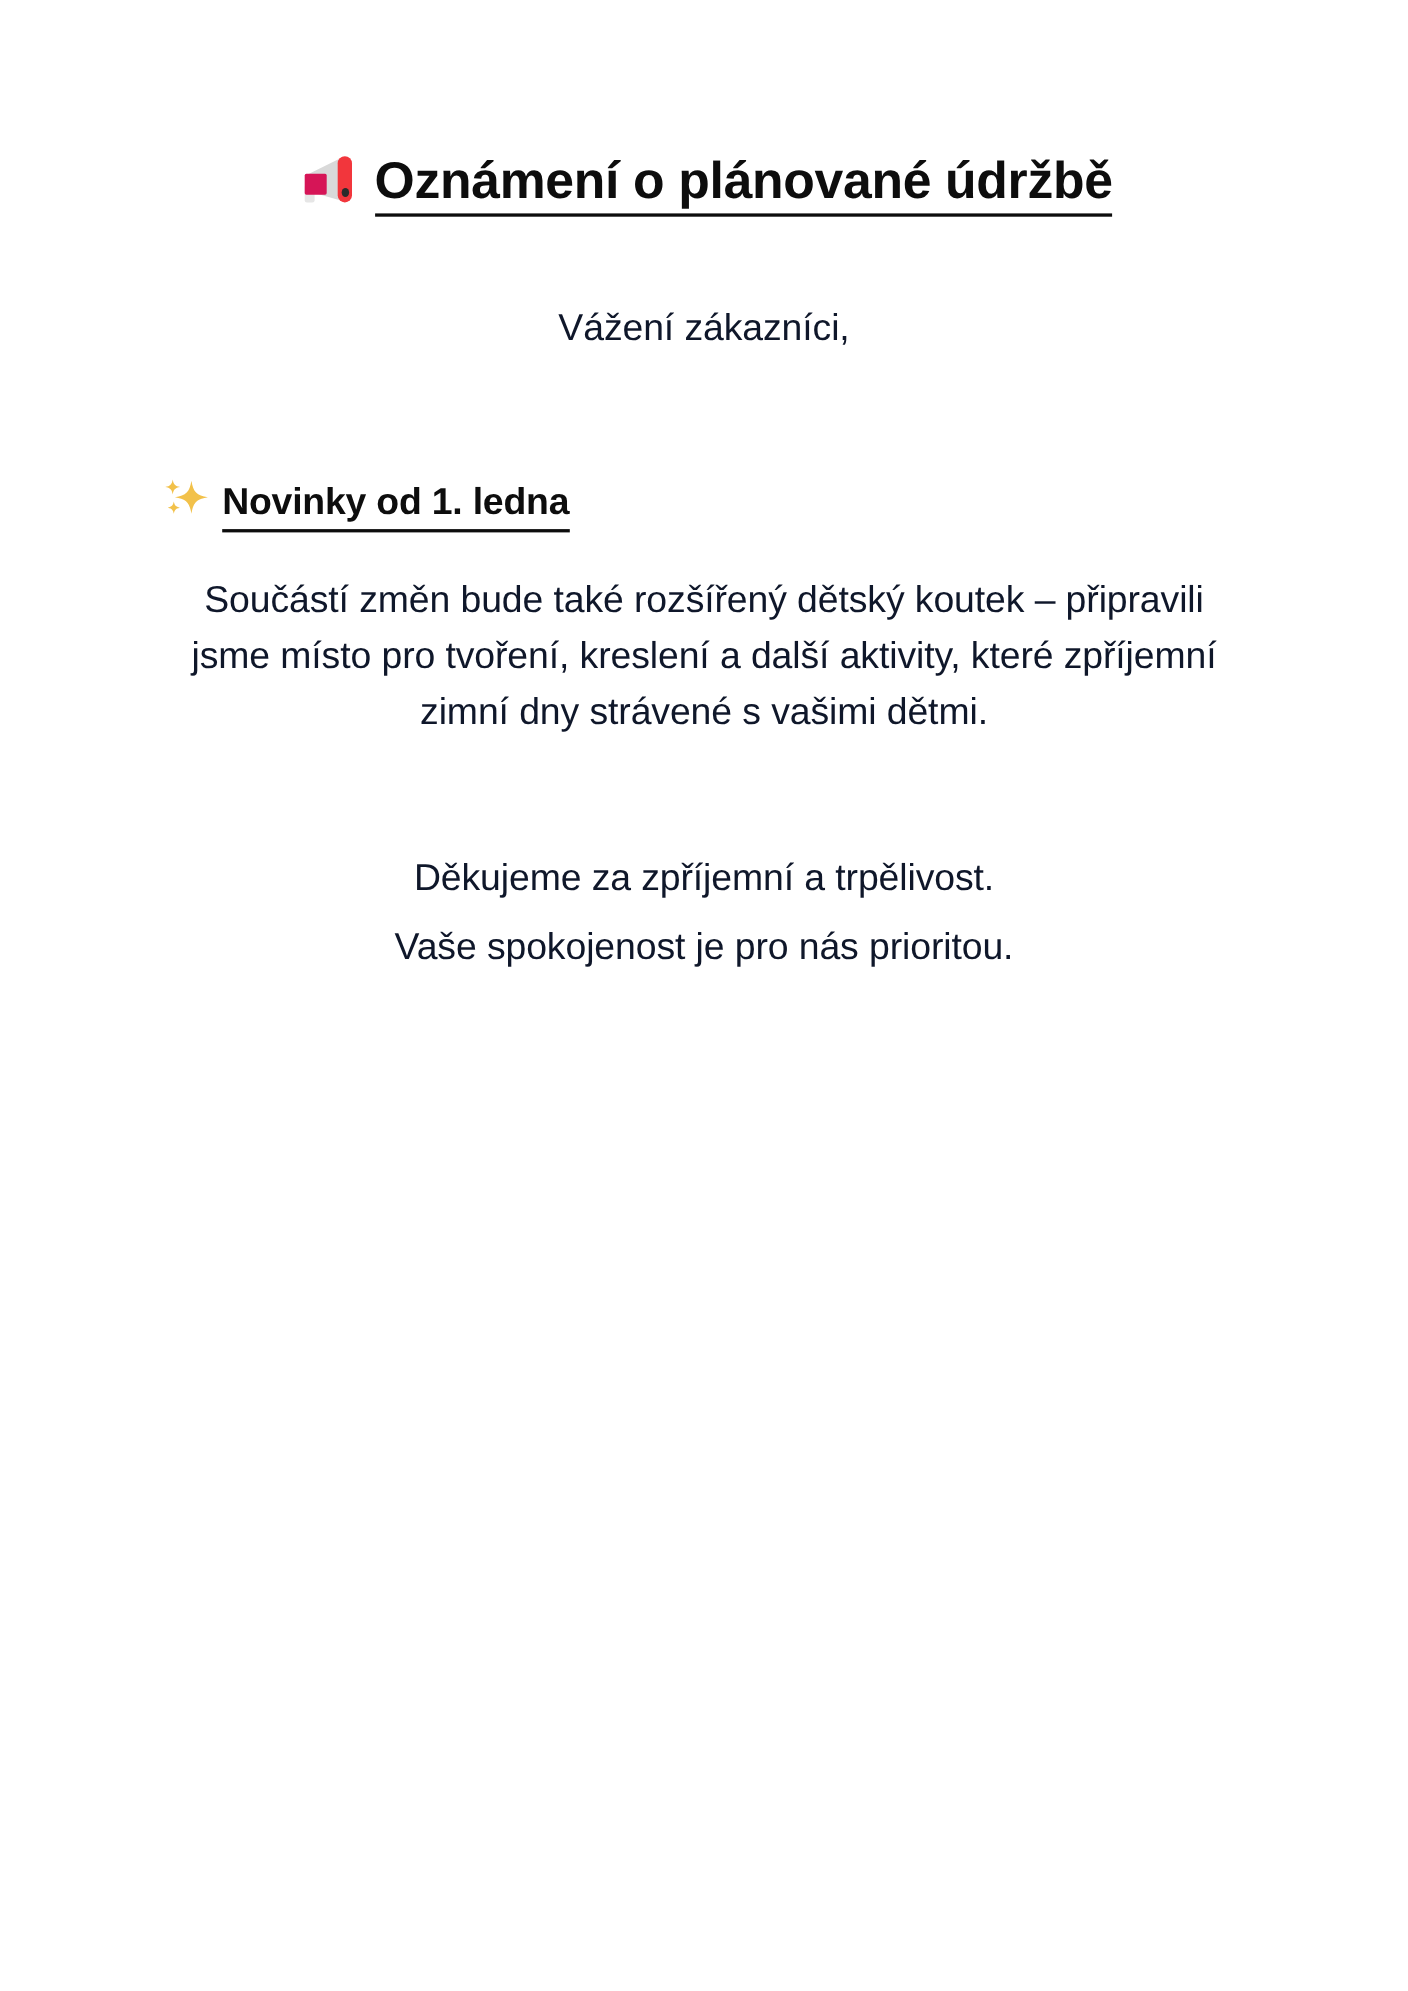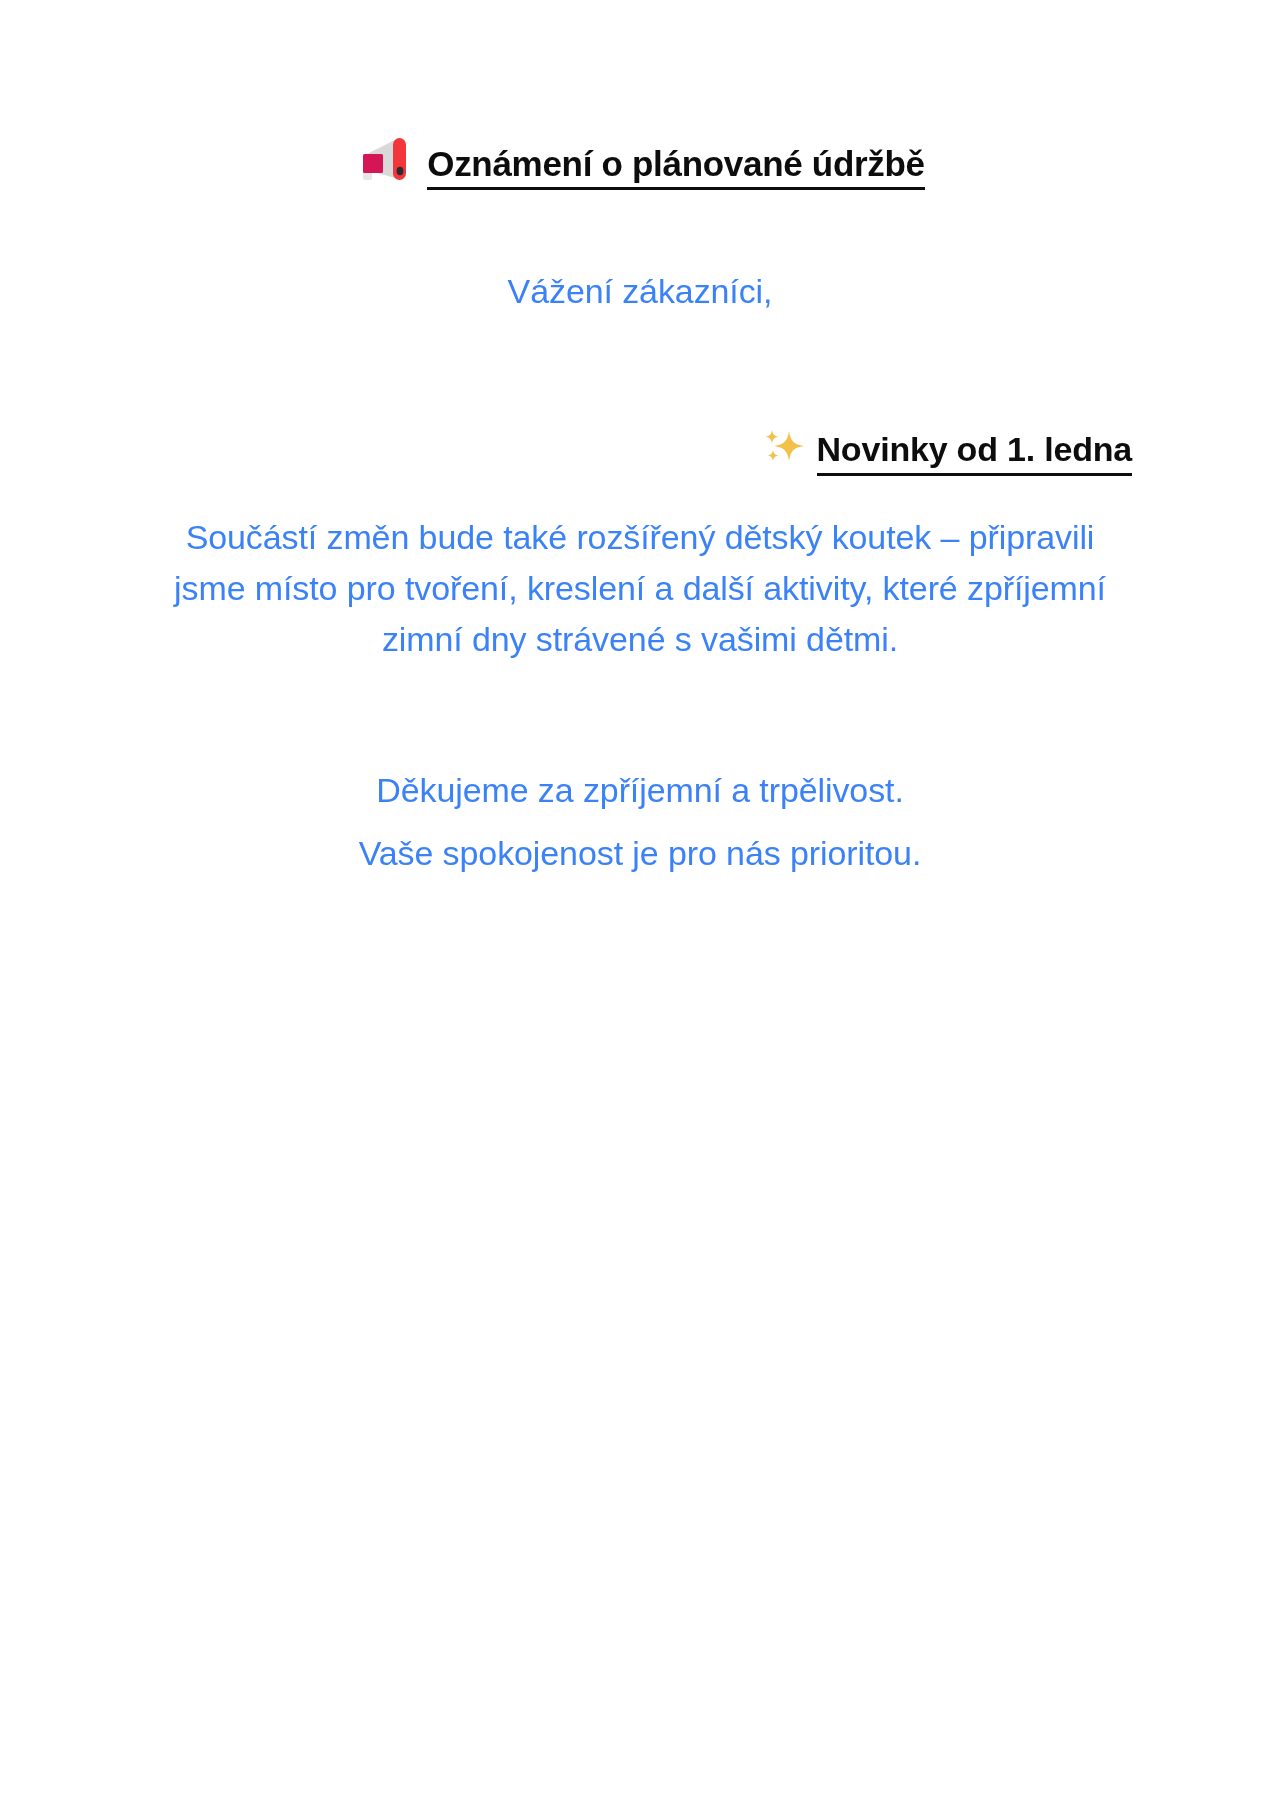--- a/index.html
+++ b/index.html
@@ -26,21 +26,21 @@
     background: #ffffff;
     box-sizing: border-box;
     padding: 0 148px;
   }
 
   
   .doc-title {
     margin: 0;
     padding-top: 136px;
     text-align: center;
-    font-size: 35px;
+    font-size: 47px;
     line-height: 1.18;
     font-weight: 700;
     letter-spacing: -0.3px;
     color: #0d0d0d;
   }
   .doc-title .title-underline {
     display: inline-block;
     border-bottom: 3px solid #0d0d0d;
     padding-bottom: 3px;
   }
@@ -50,31 +50,31 @@
     margin-right: 14px;
   }
 
   
   .para {
     margin: 0;
     text-align: center;
     font-size: 34px;
     line-height: 1.50;
     font-weight: 400;
-    color: #3b82f6;
+    color: #0f172a;
     letter-spacing: -0.1px;
   }
   .para-greeting { margin-top: 76px; }
   .para-intro    { margin-top: 32px; }
 
   
   .section-heading {
     margin: 0;
     padding-top: 110px;
-    text-align: right;
+    text-align: left;
     font-size: 34px;
     line-height: 1.3;
     font-weight: 700;
     color: #0d0d0d;
     letter-spacing: -0.2px;
   }
   .section-heading .title-underline {
     display: inline-block;
     border-bottom: 3px solid #0d0d0d;
     padding-bottom: 2px;

